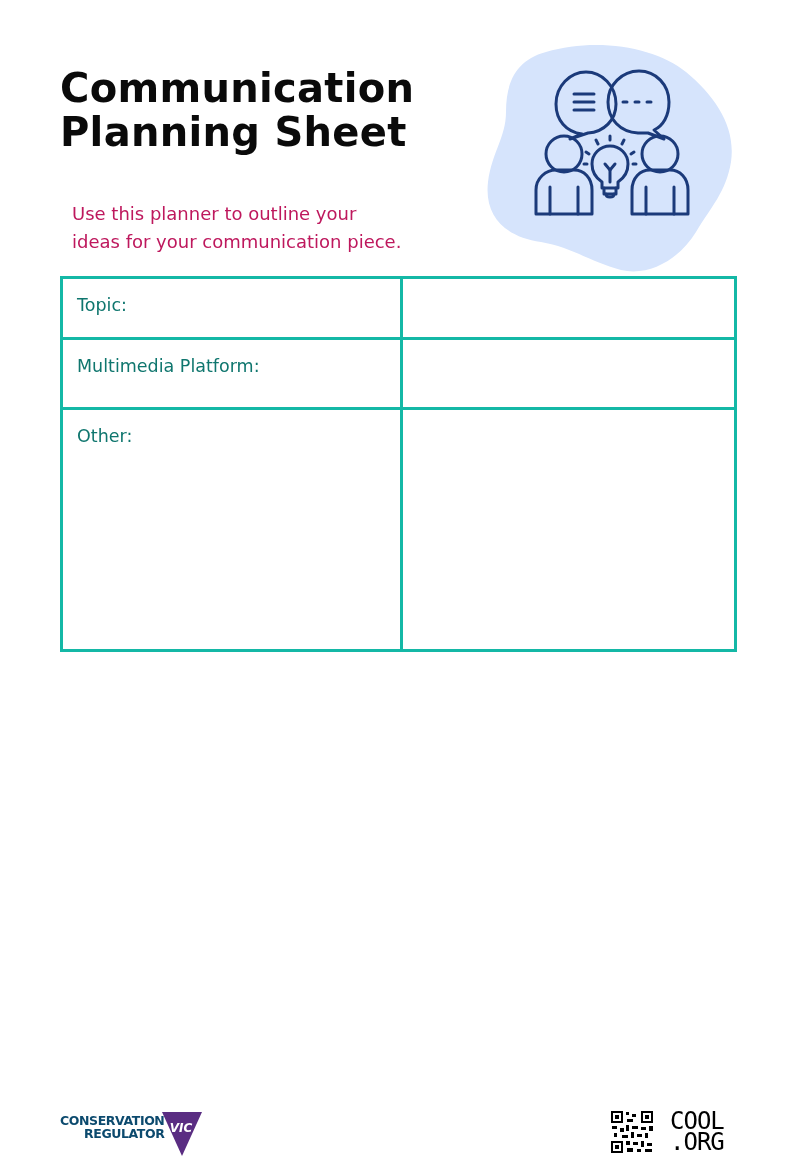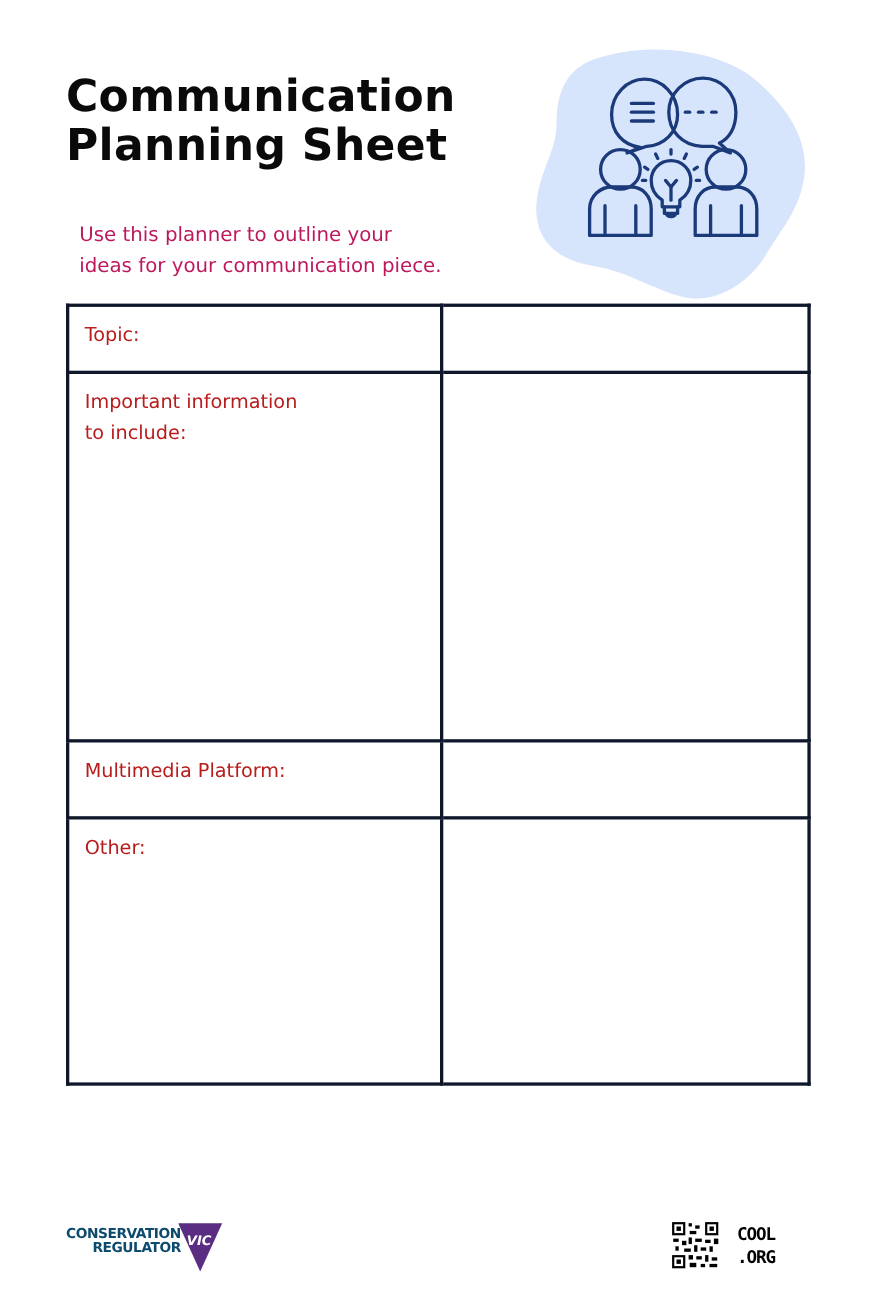--- a/index.html
+++ b/index.html
@@ -6,28 +6,28 @@
   body { width:806px; height:1172px; position:relative; overflow:hidden;
          font-family:"DejaVu Sans", sans-serif; color:#111111; }
   .title { position:absolute; left:60px; top:66px; margin:0;
            font-family:"DejaVu Sans", sans-serif; font-weight:bold;
            font-size:40px; line-height:44px; color:#0a0a0a; letter-spacing:0.3px; }
   .subtitle { position:absolute; left:60px; top:188px; margin:12px;
               font-size:18px; line-height:28px; color:#be185d; width:380px; }
   .hero { position:absolute; left:486px; top:42px; width:250px; height:232px; }
   table.plan { position:absolute; left:60px; top:276px; width:677px;
                border-collapse:collapse; table-layout:fixed; }
-  table.plan td { border:3px solid #0f172a; vertical-align:top; padding:12px 14px;
-                  font-size:17.5px; line-height:28px; color:#b91c1c; }
+  table.plan td { border:3px solid #14b8a6; vertical-align:top; padding:12px 14px;
+                  font-size:17.5px; line-height:28px; color:#0f766e; }
   table.plan td.label { width:309px; }
   .footer-left { position:absolute; left:60px; top:1110px; }
   .footer-right { position:absolute; left:610px; top:1110px; display:flex; align-items:center; gap:16px; }
   .cr-text { font-family:"DejaVu Sans", sans-serif; font-weight:bold; font-size:12.5px;
              line-height:12px; color:#0c4a6e; text-align:right; letter-spacing:-0.4px; }
-  .cool { font-family:"DejaVu Sans Mono", monospace; font-weight:bold; font-size:16px;
+  .cool { font-family:"DejaVu Sans Mono", monospace; font-weight:normal; font-size:24px;
           line-height:21px; color:#000; letter-spacing:-1px; }
 </style>
 </head>
 <body>
 
 <h1 class="title">
   <span>Communication</span><br>
   <span>Planning Sheet</span>
 </h1>
 
@@ -75,27 +75,20 @@
       <line x1="150" y1="122" x2="147" y2="122"></line>
     </g>
   </svg>
 </div>
 
 <table class="plan">
   <tbody>
       <tr style="height:61px">
     <td class="label">
       <span>Topic:</span>
-    </td>
-    <td></td>
-  </tr>
-  <tr style="height:335px">
-    <td class="label">
-      <span>Important information</span><br>
-      <span>to include:</span>
     </td>
     <td></td>
   </tr>
   <tr style="height:70px">
     <td class="label">
       <span>Multimedia Platform:</span>
     </td>
     <td></td>
   </tr>
   <tr style="height:242px">

